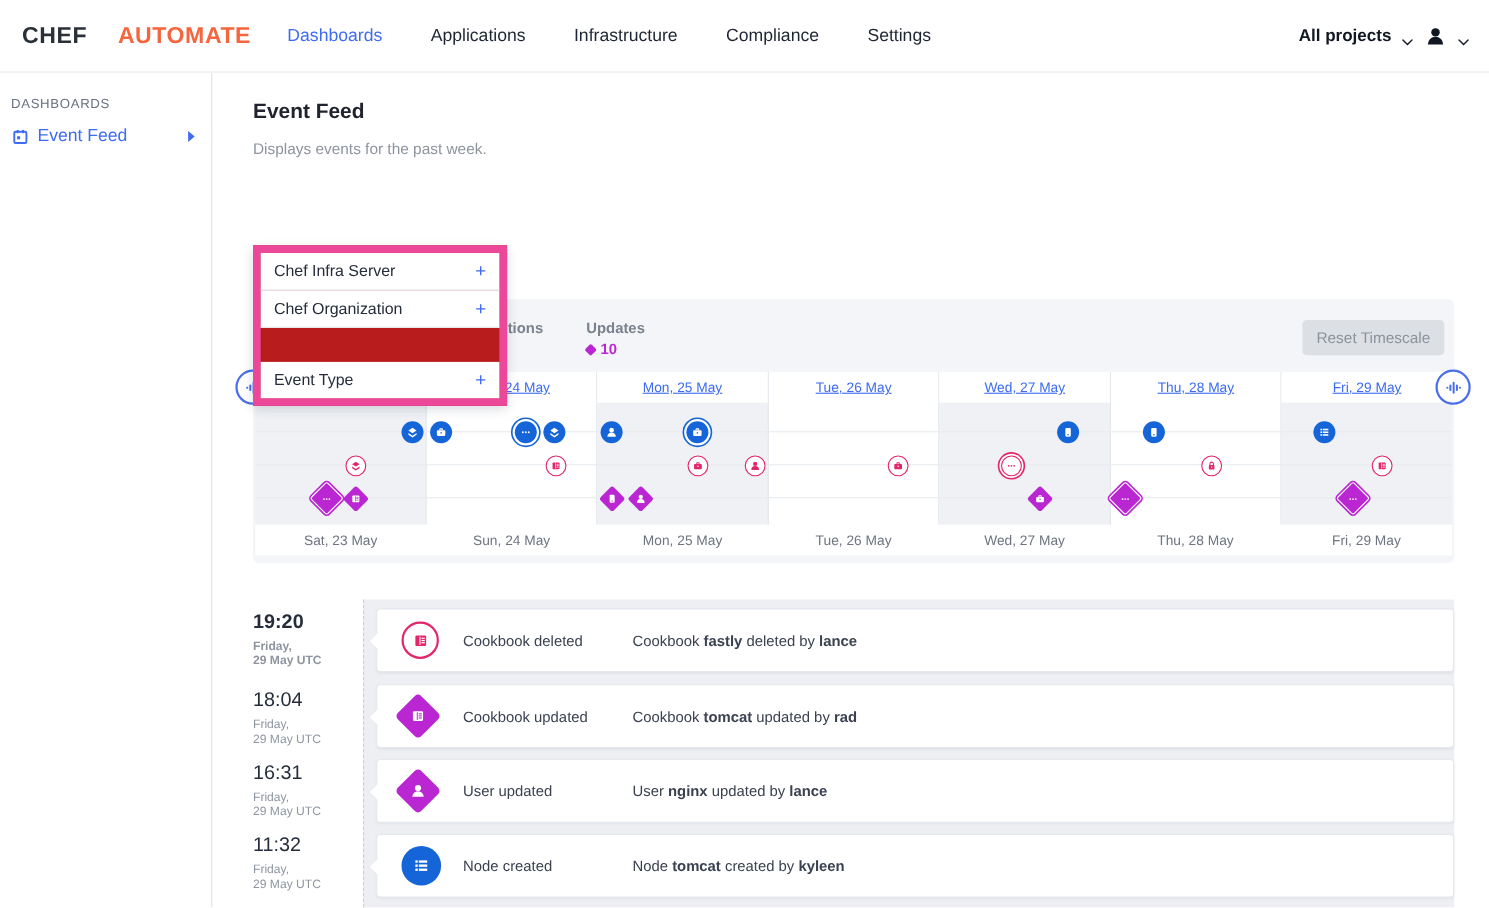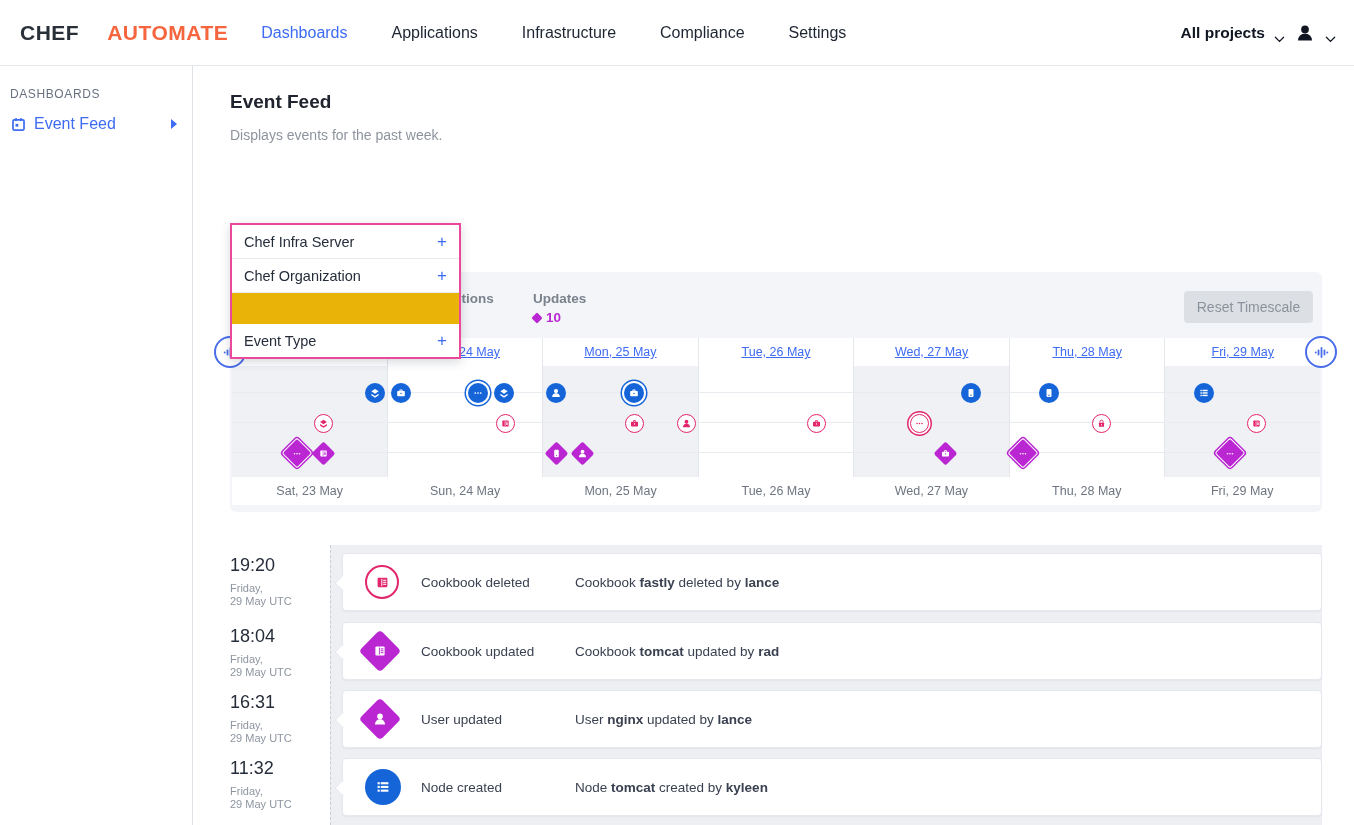--- a/index.html
+++ b/index.html
@@ -32,22 +32,22 @@
 
   
   .page-title{position:absolute;left:230px;top:91px;font-size:19px;font-weight:700;color:#20242e;}
   .page-subtitle{position:absolute;left:230px;top:127px;font-size:14px;color:#8e949e;}
 
   
   .filter-input{position:absolute;left:230px;top:175px;width:1092px;height:46px;box-sizing:border-box;
     border:2px solid #5b8cf0;border-radius:3px;box-shadow:0 0 0 3px #c6d8f9;background:#fff;
     padding:0 14px;font-size:15px;color:#262d3a;font-family:inherit;outline:none;}
   .filter-input::placeholder{color:#b6bcc4;}
-  .dropdown{position:absolute;left:230px;top:223px;width:231px;background:#eab308;z-index:20;
-    box-shadow:0 3px 10px rgba(30,40,60,.18);border:2px solid #ec4899;box-sizing:border-box;}
+  .dropdown{position:absolute;left:230px;top:223px;width:231px;background:#b91c1c;z-index:20;
+    box-shadow:0 3px 10px rgba(30,40,60,.18);border:7px solid #ec4899;box-sizing:border-box;}
   .dd-row{height:33px;display:flex;align-items:center;justify-content:space-between;
     padding:0 12px;border-bottom:1px solid #e8eaee;cursor:pointer;background:#fff;}
   .dd-row:last-child{border-bottom:none;margin-top:31px;}
   .dd-label{font-size:14.5px;color:#262d3a;}
   .dd-plus{font-size:17px;color:#3d6bf2;font-weight:400;}
 
   
   .panel{position:absolute;left:230px;top:272px;width:1092px;height:240px;background:#f3f5f8;border-radius:6px;}
   .stat{position:absolute;z-index:1;}
   .stat-label{font-size:13.5px;font-weight:700;color:#7a828e;}
@@ -462,21 +462,21 @@
         <rect x="7.15" y="2.8" width="1.7" height="10.4" rx=".85" fill="#4a6eea"></rect>
         <rect x="4.35" y="5.2" width="1.7" height="5.6" rx=".85" fill="#4a6eea"></rect>
         <rect x="9.95" y="5.2" width="1.7" height="5.6" rx=".85" fill="#4a6eea"></rect>
         <circle cx="2.6" cy="8" r=".95" fill="#4a6eea"></circle>
         <circle cx="13.4" cy="8" r=".95" fill="#4a6eea"></circle>
       </svg>
     </div>
 
   <div class="feed-bg"></div>
   <div id="feed-times">
-      <div class="time-entry" style="top: 555px;">
+      <div class="time-entry" style="top: 555px; font-weight: bold;">
         <div class="time-hm">19:20</div>
     <div class="time-sub">Friday,<br>29 May UTC</div>
       </div>
       <div class="time-entry" style="top: 626px;">
         <div class="time-hm">18:04</div>
     <div class="time-sub">Friday,<br>29 May UTC</div>
       </div>
       <div class="time-entry" style="top: 692px;">
         <div class="time-hm">16:31</div>
     <div class="time-sub">Friday,<br>29 May UTC</div>

